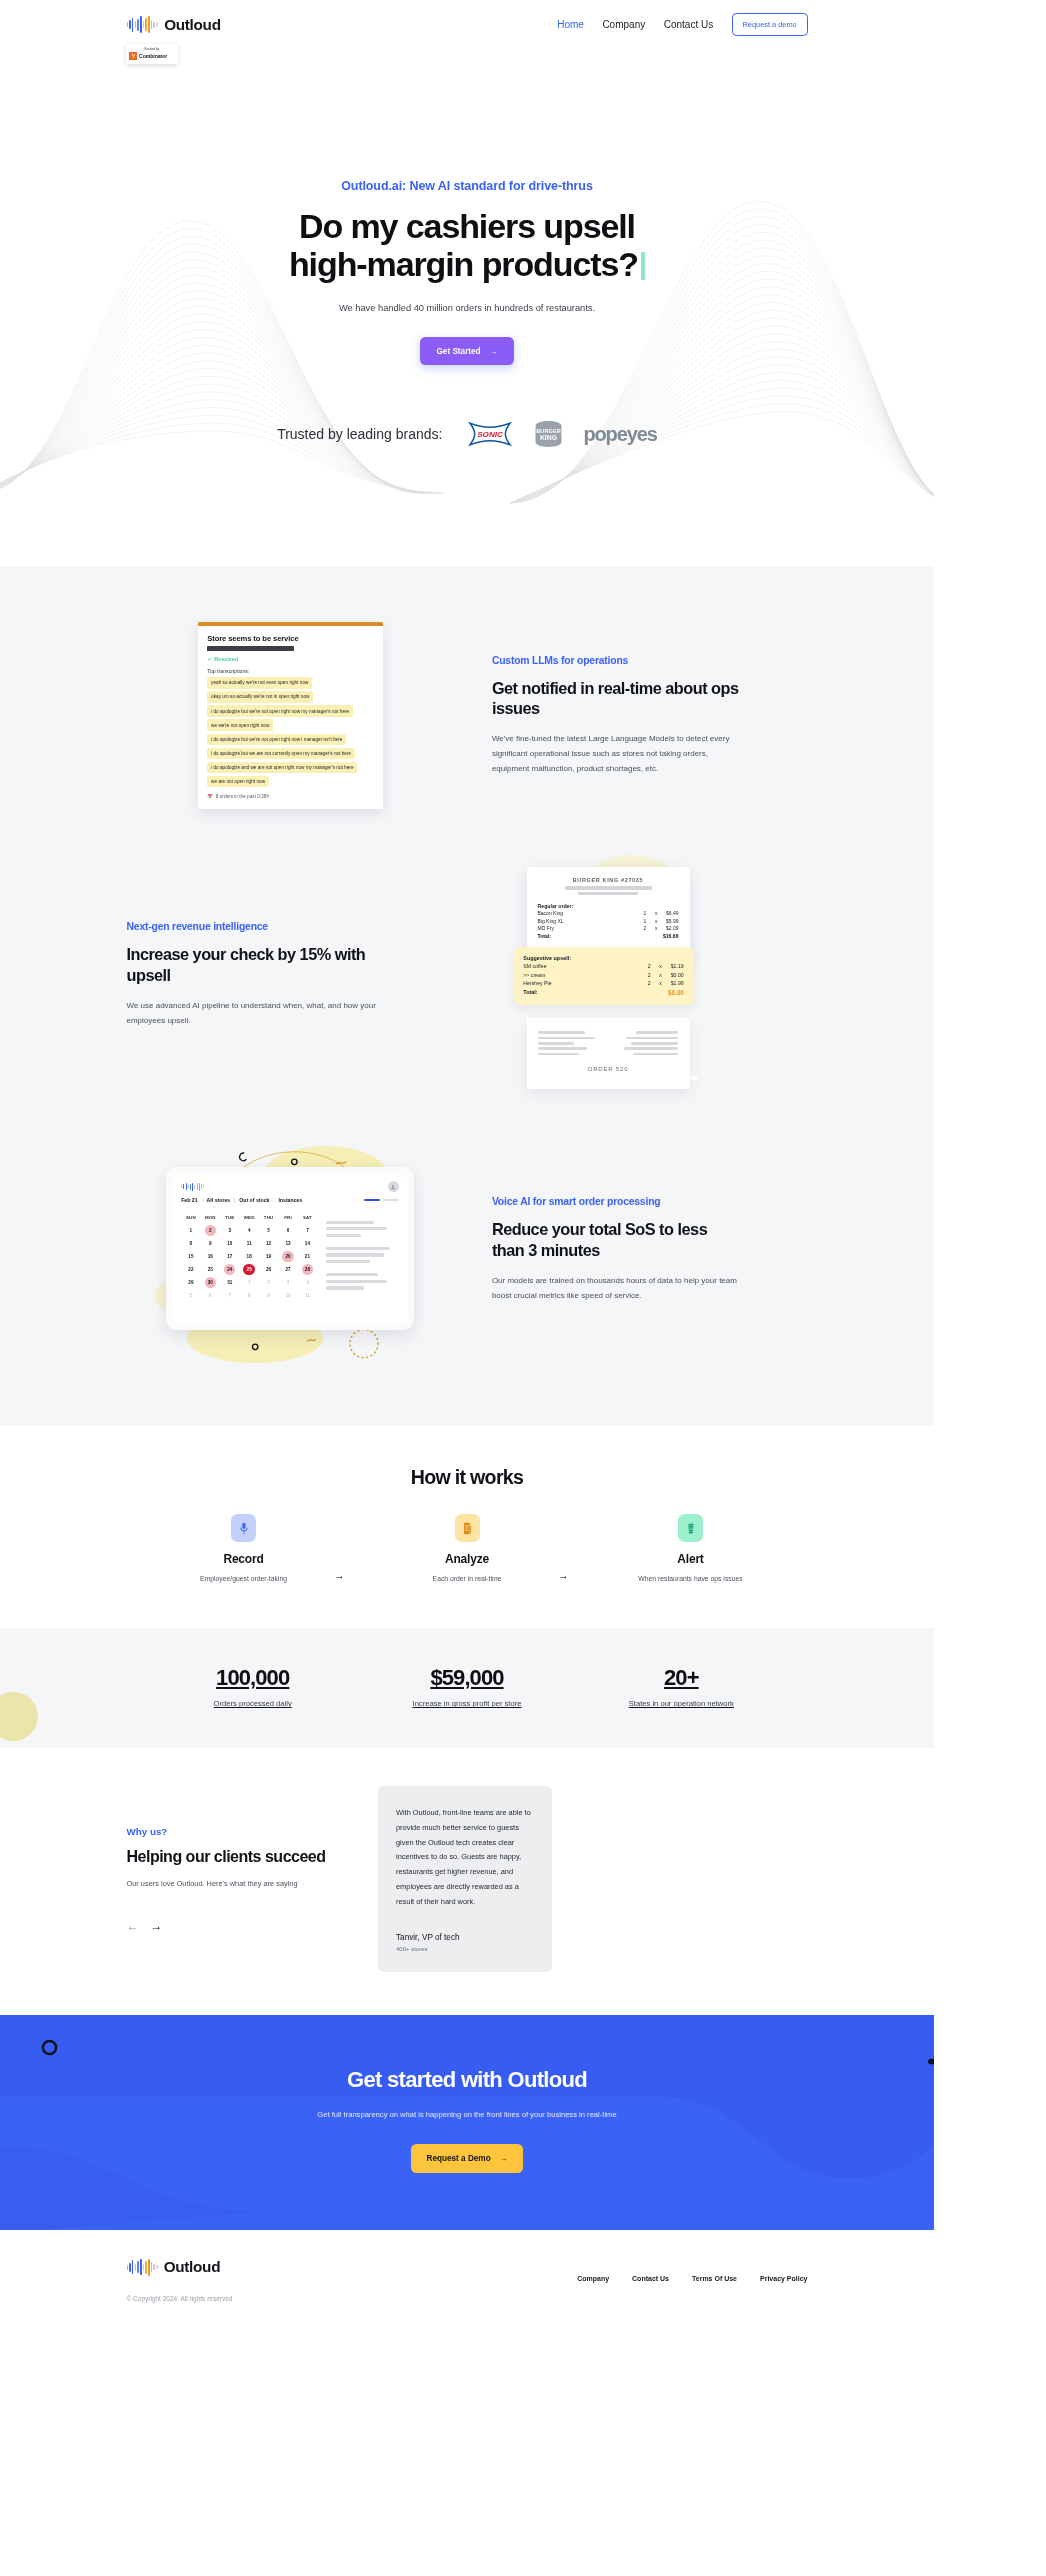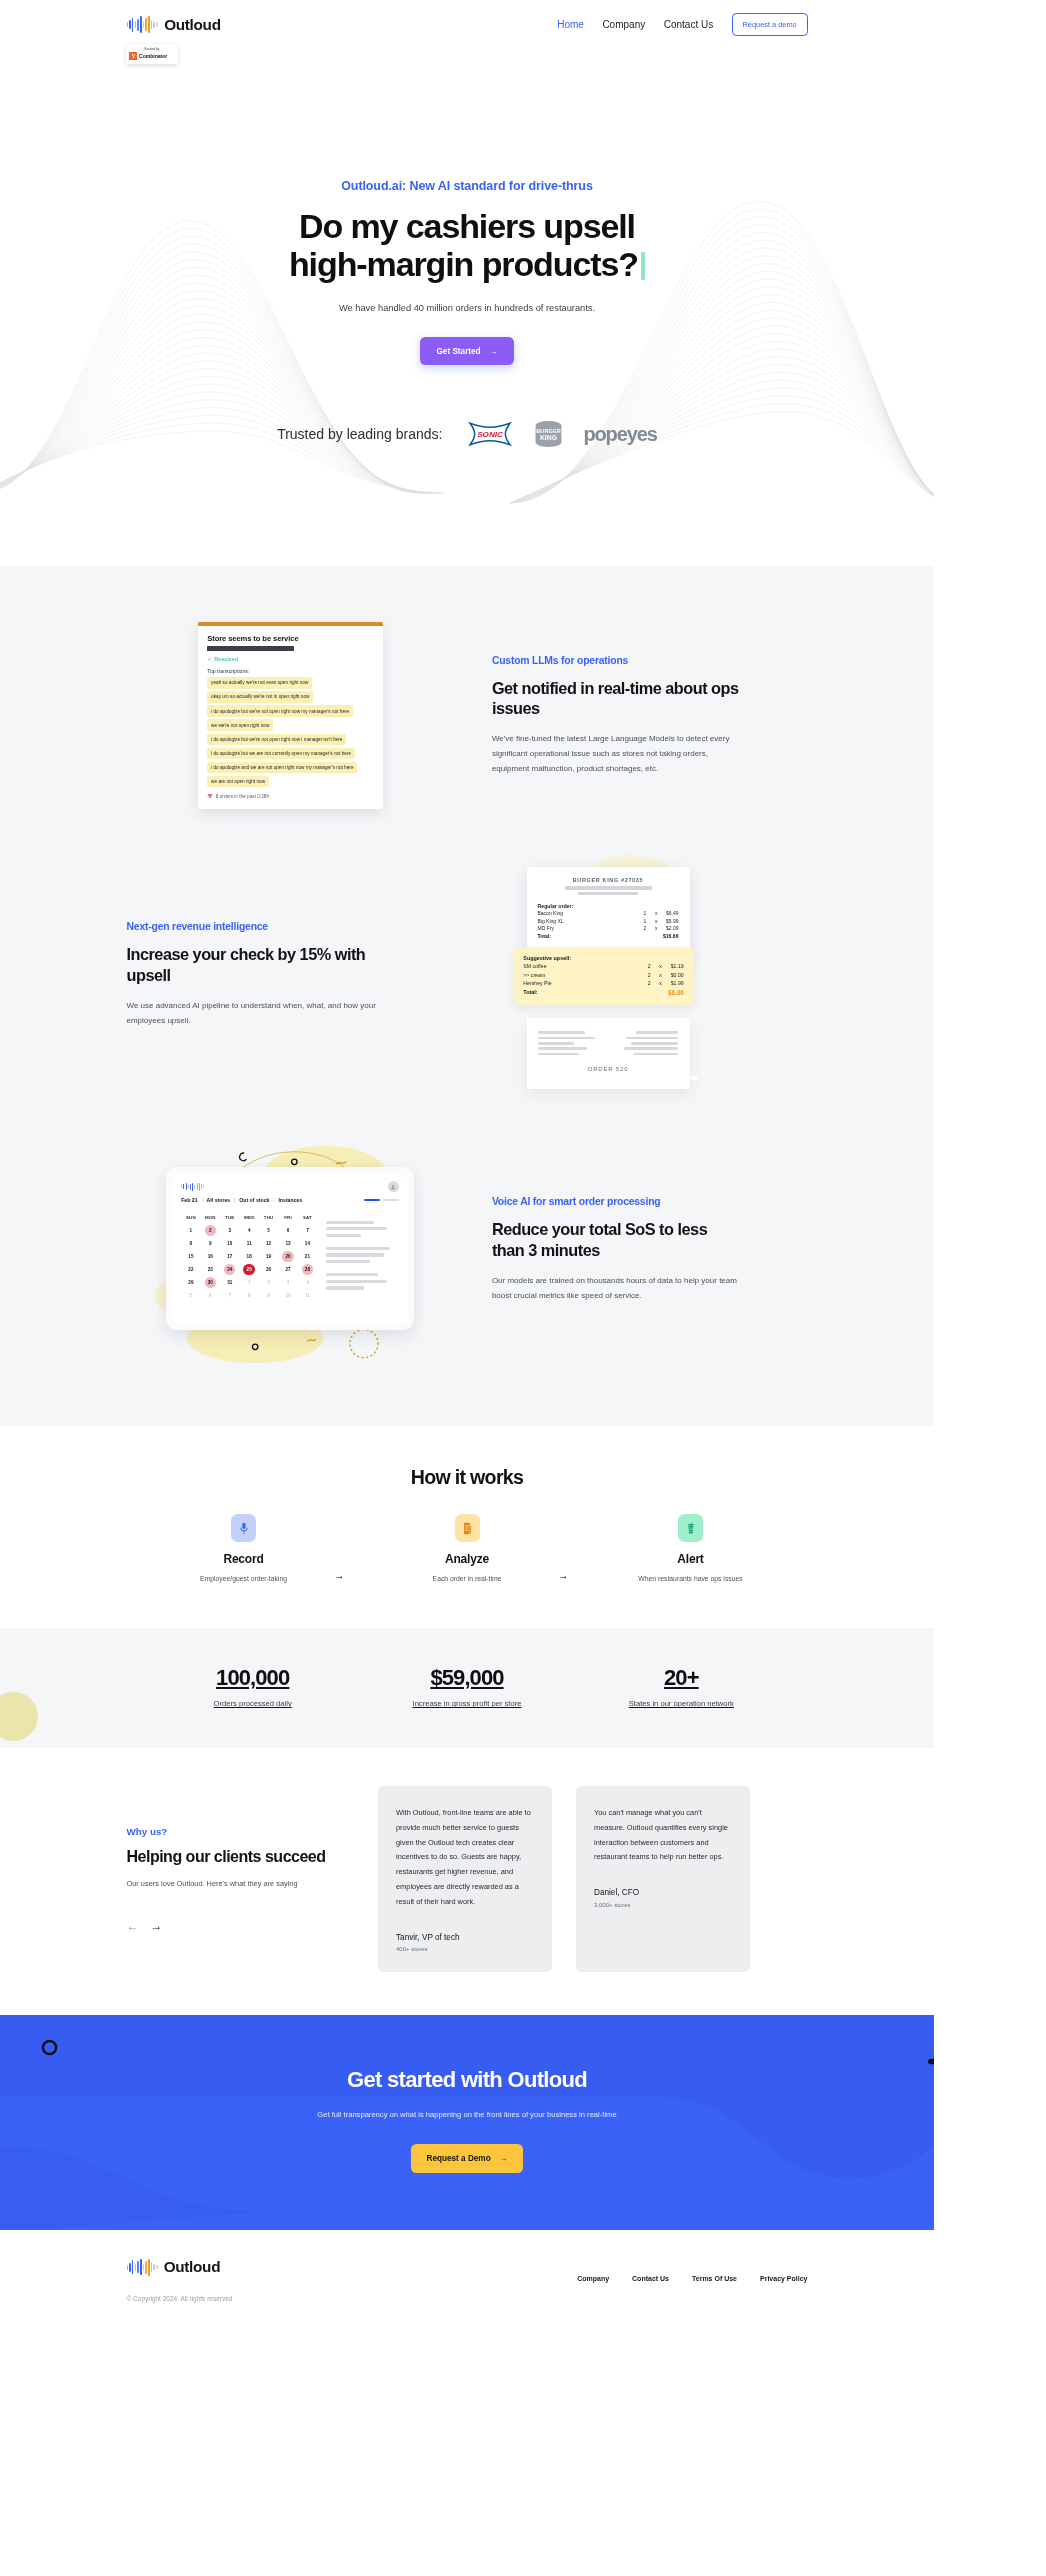--- a/index.html
+++ b/index.html
@@ -802,25 +802,20 @@
           <span class="prev">←</span>
           <span class="next">→</span>
         </div>
       </div>
       <div class="cards">
         <div class="card">
           <p class="card-quote">With Outloud, front-line teams are able to provide much better service to guests given the Outloud tech creates clear incentives to do so. Guests are happy, restaurants get higher revenue, and employees are directly rewarded as a result of their hard work.</p>
           <div class="card-name">Tanvir, VP of tech</div>
           <div class="card-sub">400+ stores</div>
         </div>
-        <div class="card">
-          <p class="card-quote">You can't manage what you can't measure. Outloud quantifies every single interaction between customers and restaurant teams to help run better ops.</p>
-          <div class="card-name">Daniel, CFO</div>
-          <div class="card-sub">3,000+ stores</div>
-        </div>
       </div>
     </div>
   </section>
 
   <section class="cta">
     <svg class="cta-deco" style="left:0;top:0;width:1046px;height:218px" viewBox="0 0 1920 400" preserveAspectRatio="none">
       <path d="M0 0 L1920 0 L1920 120 C 1760 120, 1740 300, 1560 300 C 1400 300, 1380 150, 1200 150 L 0 150 Z" fill="#3457ee" opacity=".55"></path>
       <path d="M0 240 C 200 240, 260 360, 480 360 L 0 400 Z" fill="#3457ee" opacity=".5"></path>
     </svg>
     <svg class="cta-deco" style="left:921px;top:22px;width:49px;height:49px" viewBox="0 0 40 40">

